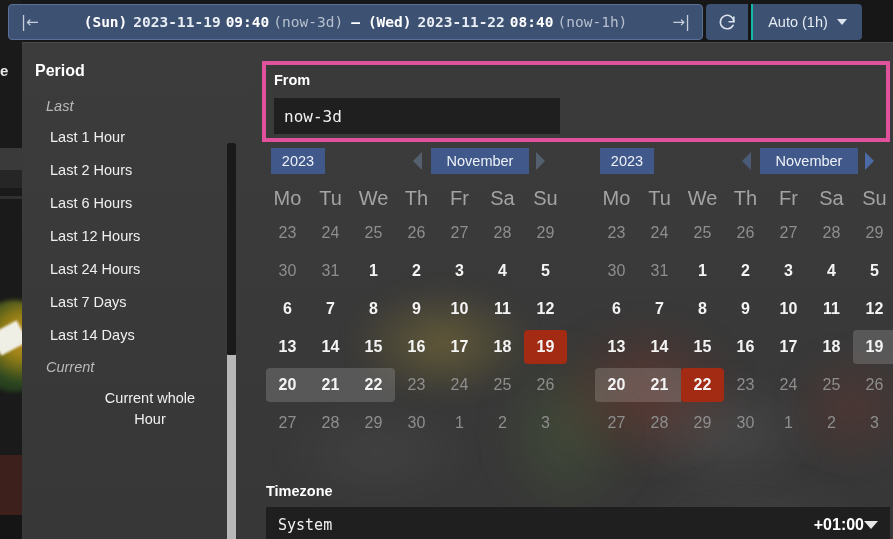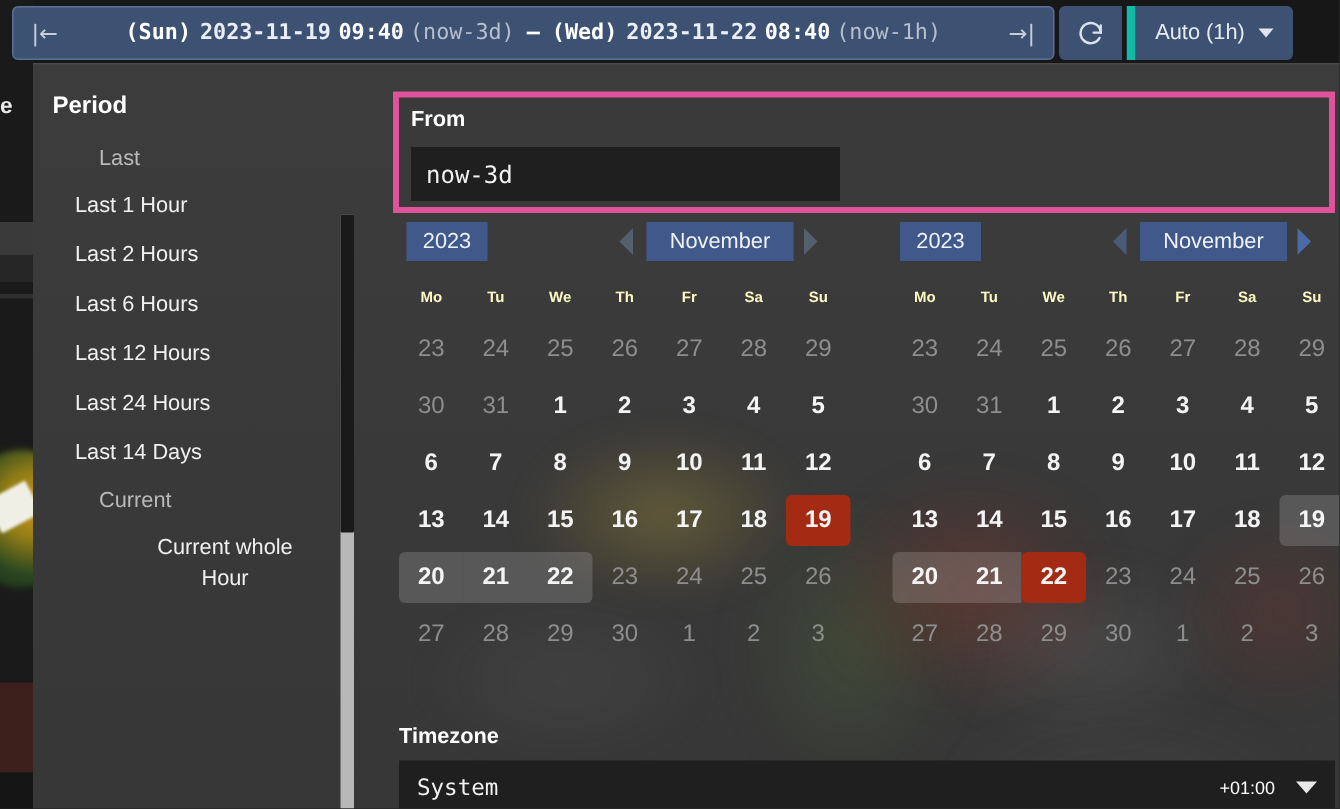--- a/index.html
+++ b/index.html
@@ -172,21 +172,21 @@
     background: #3d5273;
     border-radius: 0 4px 4px 0;
     display: flex;
     align-items: center;
     justify-content: center;
     gap: 9px;
     color: #e6ebf2;
     font-size: 14.5px;
     border-left: 1px solid #4f6party;
   }
-  .auto-btn { border-left: 6px solid #14b8a6; }
+  .auto-btn { border-left: 2px solid #14b8a6; }
   .caret-dn {
     width: 0; height: 0;
     border-left: 5.5px solid transparent;
     border-right: 5.5px solid transparent;
     border-top: 6px solid #dfe5ee;
   }
 
   
   .dialog {
     position: absolute;
@@ -216,23 +216,24 @@
     font-size: 16px;
     font-weight: 700;
     color: #ffffff;
   }
   .period-list {
     position: absolute;
     left: 0; top: 48px;
     width: 188px;
   }
   .group-label {
+    font-style: italic;
     font-size: 14.5px;
     color: #b9b9b9;
-    padding: 5px 0 5px 44px;
+    padding: 5px 0 5px 24px;
     line-height: 20px;
   }
   .period-item {
     font-size: 14.5px;
     color: #f0f0f0;
     padding: 6px 0 6px 28px;
     line-height: 21px;
     cursor: pointer;
   }
   .period-item.indent {
@@ -393,23 +394,23 @@
     display: flex;
     align-items: center;
     justify-content: center;
     font-size: 16px;
     color: #f4f4f4;
     font-weight: 700;
     position: relative;
     cursor: pointer;
   }
   .cal-cell.dow {
-    font-size: 10px;
-    font-weight: 700;
-    color: #fef9c3;
+    font-size: 20px;
+    font-weight: 400;
+    color: #a3a3a3;
     cursor: default;
   }
   .cal-cell.muted { color: #8e8e8e; font-weight: 400; }
   .cal-cell .pill {
     position: absolute;
     left: 0; top: 2px;
     width: 43px; height: 34px;
     z-index: 0;
   }
   .cal-cell .num { position: relative; z-index: 1; }
@@ -438,23 +439,22 @@
     cursor: pointer;
   }
   .tz-name {
     color: #f2f2f2;
     font-family: "DejaVu Sans Mono", monospace;
     font-size: 15px;
     flex: 1;
   }
   .tz-offset {
     color: #ffffff;
-    font-size: 12px;
-    font-weight: 400;
-    margin-right: 14px;
+    font-size: 16px;
+    font-weight: 700;
   }
   .tz-caret {
     width: 0; height: 0;
     border-left: 7px solid transparent;
     border-right: 7px solid transparent;
     border-top: 8px solid #e8e8e8;
   }
 </style>
 </head>
 <body>
@@ -484,20 +484,21 @@
 
   <div class="sidebar">
     <div class="period-title">Period</div>
     <div class="period-list">
       <div class="group-label">Last</div>
       <div class="period-item">Last 1 Hour</div>
       <div class="period-item">Last 2 Hours</div>
       <div class="period-item">Last 6 Hours</div>
       <div class="period-item">Last 12 Hours</div>
       <div class="period-item">Last 24 Hours</div>
+      <div class="period-item">Last 7 Days</div>
       <div class="period-item">Last 14 Days</div>
       <div class="group-label">Current</div>
       <div class="period-item indent">Current whole Hour</div>
     </div>
     <div class="sb-track"></div>
     <div class="sb-thumb"></div>
   </div>
 
   <div class="content">
 

